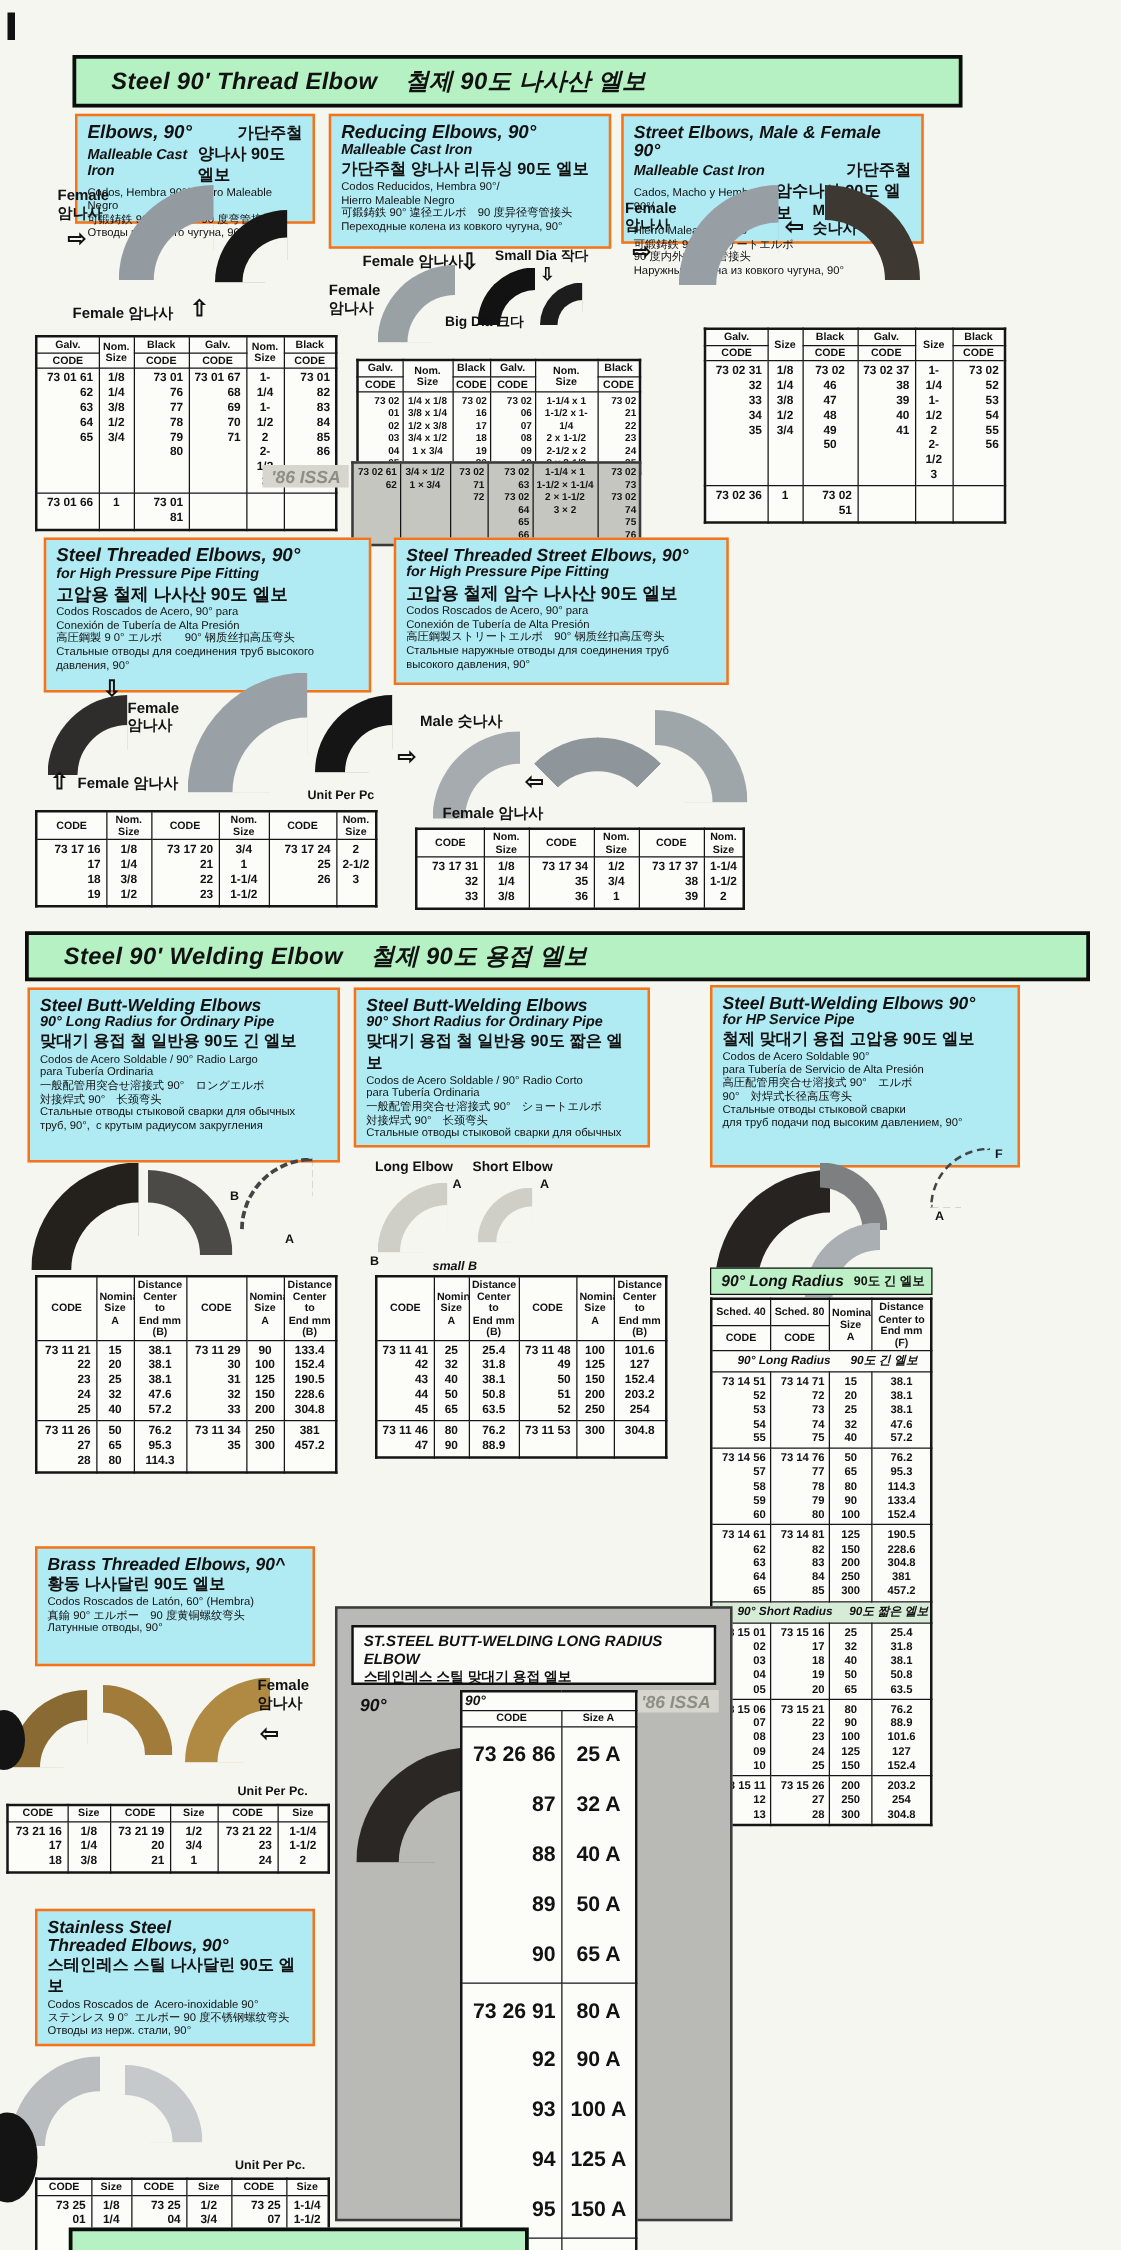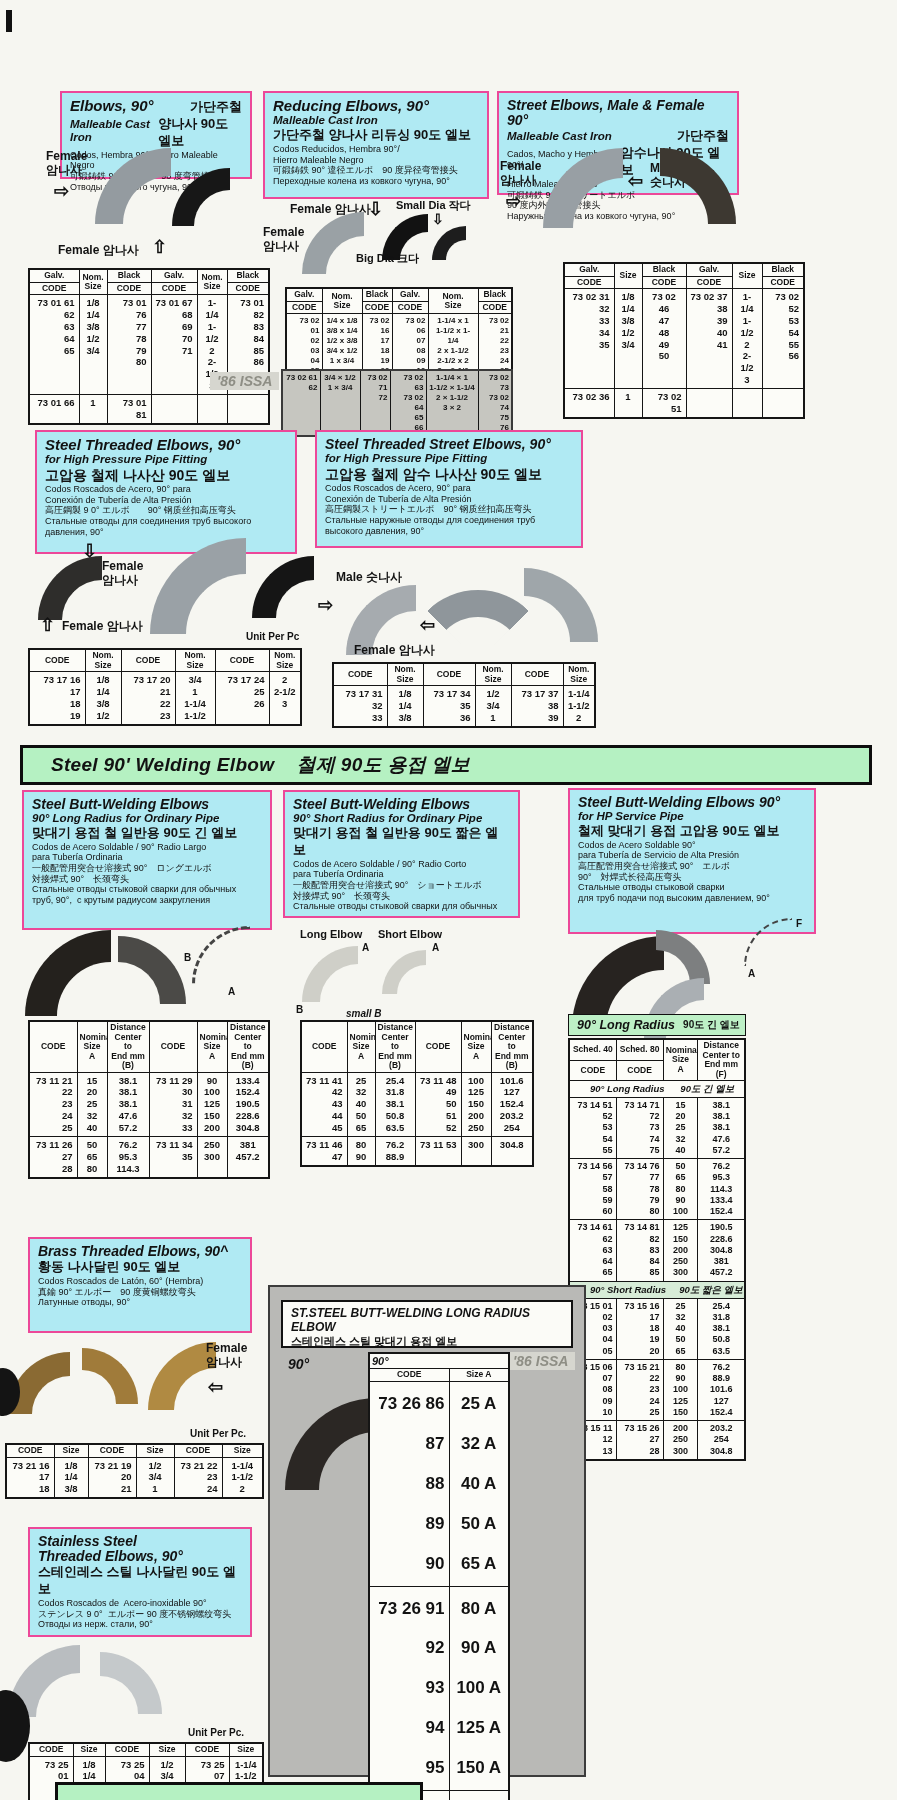--- a/index.html
+++ b/index.html
@@ -1,20 +1,20 @@
 <!DOCTYPE html>
 <html><head>
 <meta charset="utf-8">
 <style>
   html,body{margin:0;padding:0;background:#e9e9e4;}
   #page{position:relative;width:897px;height:1800px;background:#f6f6f1;font-family:"Liberation Sans",sans-serif;color:#121212;overflow:hidden;}
   .abs{position:absolute;box-sizing:border-box;}
   .bar{background:#b5f1c2;border:3px solid #0d0d0d;display:flex;align-items:center;padding-left:28px;}
   .bar span{font-style:italic;font-weight:bold;font-size:19px;white-space:pre;letter-spacing:.3px;}
-  .pbox{background:#b0eaf3;border:2px solid #ec4899;padding:5px 8px;}
+  .pbox{background:#b0eaf3;border:2px solid #f97316;padding:5px 8px;}
   .pbox div{white-space:pre-wrap;}
   .t{font-size:15px;font-weight:bold;font-style:italic;line-height:1.08;}
   .st{font-size:11.5px;font-weight:bold;font-style:italic;line-height:1.12;}
   .kr{font-size:13px;font-weight:bold;line-height:1.3;}
   .d{font-size:9px;line-height:1.18;}
   .row2{display:flex;justify-content:space-between;align-items:baseline;}
   .cat{border-collapse:collapse;background:#fcfcf8;table-layout:fixed;border:2px solid #151515;}
   .cat th,.cat td{border:1px solid #151515;white-space:pre-line;overflow:hidden;}
   .cat th{font-size:8.5px;font-weight:bold;padding:1px 2px;text-align:center;line-height:1.12;}
   .cat td{font-size:9.5px;font-weight:bold;padding:2px 4px;vertical-align:top;line-height:1.25;}
@@ -38,20 +38,23 @@
   .dg{font-weight:bold;font-size:10px;}
   .blob{background:#141414;border-radius:50%;}
 </style>
 </head>
 <body>
 
 <div id="page">
 
   <div class="abs" style="left:6px;top:10px;width:6px;height:22px;background:#111;"></div>
 
+  <div class="abs bar" style="left:58px;top:44px;width:712px;height:42px;">
+    <span>Steel 90' Thread Elbow    철제 90도 나사산 엘보</span>
+  </div>
 
   <div class="abs pbox" style="left:60px;top:91px;width:192px;height:88px;">
     <div class="row2"><span class="t">Elbows, 90°</span><span class="kr">가단주철</span></div>
     <div class="row2"><span class="st">Malleable Cast Iron</span><span class="kr">양나사 90도 엘보</span></div>
     <div class="d">Codos, Hembra 90°/ Hierro Maleable Negro</div>
     <div class="d">可鍛鋳鉄 90° エルボ　90 度弯管接头</div>
     <div class="d">Отводы из ковкого чугуна, 90°</div>
   </div>
 
   <div class="abs pbox" style="left:263px;top:91px;width:226px;height:108px;">

